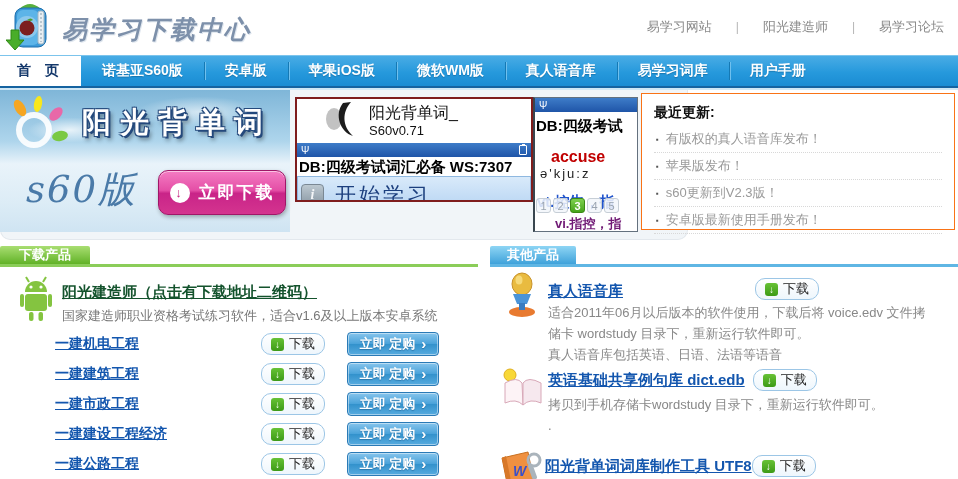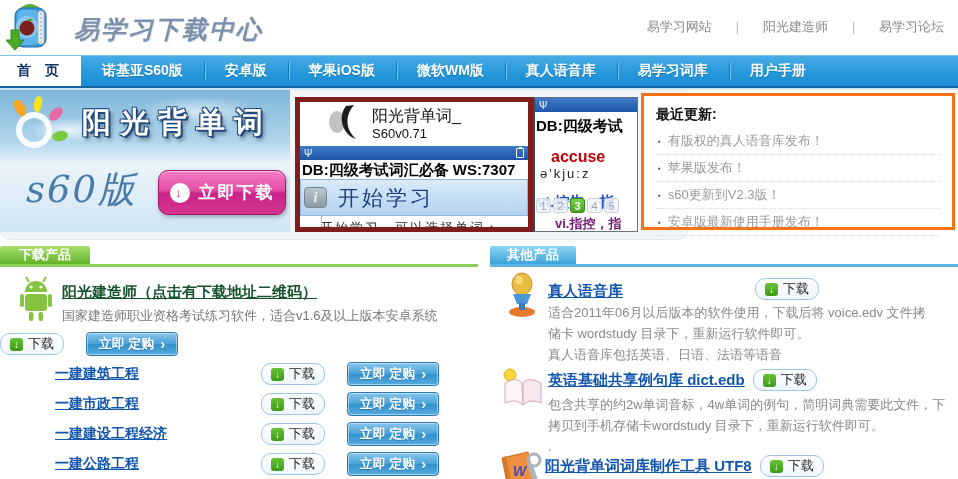--- a/index.html
+++ b/index.html
@@ -2,21 +2,21 @@
 <html><head>
 <meta charset="utf-8">
 <style>
   *{margin:0;padding:0;box-sizing:border-box}
   html,body{width:958px;height:479px;overflow:hidden}
   body{font-family:"Liberation Sans","DejaVu Sans",sans-serif;background:#fff}
   .page{position:relative;width:958px;height:479px;overflow:hidden;background:#fff}
 
   
   .header{position:absolute;left:0;top:0;width:958px;height:55px;background:#fff}
-  .logo{position:absolute;left:6px;top:2px;display:flex;align-items:center;gap:20px;cursor:pointer}
+  .logo{position:absolute;left:6px;top:2px;display:flex;align-items:center;gap:8px;cursor:pointer}
   .logo-text{font-size:25px;font-weight:bold;font-style:italic;color:#7d90aa;letter-spacing:2px;text-shadow:1px 1px 0 #dfe6ee}
   .top-links{position:absolute;right:14px;top:18px;display:flex;align-items:center;gap:24px;font-size:13px;color:#8a8a8a}
   .top-links .lnk{color:#8a8a8a;cursor:pointer}
   .top-links .sep{color:#b5b5b5;font-size:12px}
 
   
   .nav{position:absolute;left:0;top:55px;width:958px;height:31px;background:linear-gradient(180deg,#49ace5 0%,#2699dc 55%,#1a8cd3 100%);border-top:1px solid #7cc4ec;display:flex;align-items:stretch}
   .nav-border{position:absolute;left:0;top:86px;width:958px;height:2px;background:#1563a0}
   .nav-light{position:absolute;left:0;top:88px;width:958px;height:2px;background:#cfe7f5}
   .nav-item{display:flex;align-items:center;padding:0 21px;color:#fff;font-size:14px;font-weight:bold;position:relative;cursor:pointer;text-shadow:0 1px 1px rgba(0,60,100,.35);white-space:nowrap}
@@ -27,21 +27,21 @@
   .banner-strip{position:absolute;left:0;top:90px;width:688px;height:150px;background:#f1f5f8;border:1px solid #e3e8ed;border-top:none;border-radius:0 0 10px 10px}
   .banner{position:absolute;left:0;top:90px;width:290px;height:142px;overflow:hidden;background:linear-gradient(180deg,#7fb6d8 0%,#aed5ec 36%,#e9f3fa 52%,#dcecf6 80%,#cfe4f2 100%)}
   .banner-cloud{position:absolute;left:0;top:90px;width:290px;height:75px;background:radial-gradient(60px 18px at 70px 40px,rgba(255,255,255,.75),rgba(255,255,255,0) 70%),radial-gradient(90px 22px at 200px 22px,rgba(255,255,255,.6),rgba(255,255,255,0) 70%)}
   .banner-title{position:absolute;left:82px;top:103px;font-size:29px;font-weight:bold;color:#fff;letter-spacing:9px;white-space:nowrap;text-shadow:2px 2px 0 #24497c,-1px -1px 0 #24497c,1px -1px 0 #24497c,-1px 1px 0 #24497c,3px 4px 4px rgba(0,0,0,.45)}
   .sunlogo{position:absolute;left:4px;top:96px}
   .banner-edition{position:absolute;left:26px;top:165px;font-size:37px;font-style:italic;color:#4a7aa8;font-family:"DejaVu Serif","Liberation Serif",serif;letter-spacing:2px}
   .banner-btn{position:absolute;left:158px;top:170px;width:128px;height:45px;border-radius:10px;cursor:pointer;background:linear-gradient(180deg,#f47cc3 0%,#e44ea6 45%,#c92488 52%,#d4348f 100%);border:1px solid #a01668;box-shadow:inset 0 1px 0 rgba(255,255,255,.55),1px 2px 4px rgba(0,0,0,.3);display:flex;align-items:center;justify-content:center;gap:9px;color:#fff;font-weight:bold;font-size:17px;letter-spacing:2px}
   .banner-btn .circ{width:20px;height:20px;border-radius:50%;background:#fff;color:#c2247f;display:flex;align-items:center;justify-content:center;font-size:13px;font-weight:bold;flex:0 0 auto}
 
   
-  .shot1{position:absolute;left:295px;top:97px;width:238px;height:135px;border:5px solid #7f1d1d;background:#fff;overflow:hidden;z-index:2}
+  .shot1{position:absolute;left:295px;top:97px;width:238px;height:105px;border:2px solid #7f1d1d;background:#fff;overflow:hidden;z-index:2}
   .shot1-head{height:44px;display:flex;align-items:center;padding-left:24px;gap:8px}
   .shot1-titles{line-height:1.25;color:#111}
   .shot1-app{font-size:16px}
   .shot1-ver{font-size:13px}
   .pbar{background:linear-gradient(180deg,#3e7cc8,#1f55a8);color:#fff;display:flex;justify-content:space-between;align-items:center;padding:0 4px;font-size:10px;height:14px}
   .battery{width:8px;height:10px;border:1px solid #fff;border-radius:1px;position:relative}
   .battery::before{content:"";position:absolute;left:2px;top:-2px;width:3px;height:1px;background:#fff}
   .shot1-db{height:19px;font-size:15px;font-weight:bold;color:#000;white-space:nowrap;padding:1px 0 0 2px;overflow:hidden}
   .shot1-menu{position:relative;height:58px}
   .shot1-menu::before{content:"";position:absolute;left:21px;top:0;bottom:0;border-left:1px dotted #8899aa;z-index:1}
@@ -54,21 +54,21 @@
   .shot2-db{font-size:15px;font-weight:bold;color:#000;white-space:nowrap;margin-top:5px;padding-left:1px}
   .shot2-word{color:#c00000;font-weight:bold;font-size:16px;margin-top:12px;padding-left:16px}
   .shot2-phon{font-size:13px;color:#222;padding-left:5px;letter-spacing:2px}
   .shot2-m1{color:#2255cc;font-weight:bold;font-size:15px;margin-top:12px;padding-left:2px;white-space:nowrap}
   .shot2-m2{color:#701a75;font-weight:bold;font-size:13px;margin-top:3px;padding-left:20px;white-space:nowrap}
   .pager{position:absolute;left:536px;top:198px;z-index:3;display:flex;gap:2px}
   .pager .pg{width:15px;height:15px;border-radius:3px;background:rgba(242,246,250,.85);border:1px solid #c6ced6;color:#9aa4b0;font-size:11px;display:flex;align-items:center;justify-content:center;cursor:pointer}
   .pager .pg.active{background:linear-gradient(180deg,#7ed04e,#46a41c);border-color:#3a8a14;color:#fff;font-weight:bold}
 
   
-  .recent{position:absolute;left:641px;top:93px;width:314px;height:137px;background:#fff;border:3px solid #f97316;padding:8px 12px 0 12px}
+  .recent{position:absolute;left:641px;top:93px;width:314px;height:137px;background:#fff;border:1px solid #f97316;padding:8px 12px 0 12px}
   .recent-title{font-size:14px;font-weight:bold;color:#111;padding:2px 0 4px 0}
   .recent-item{font-size:13px;color:#9a9a9a;height:27px;display:flex;align-items:center;gap:7px;border-bottom:1px dotted #d8d8d8;padding-left:2px}
   .recent-item .bullet{color:#555;font-size:8px}
 
   
   .tab-green{position:absolute;left:0;top:246px;width:90px;height:18px;background:linear-gradient(180deg,#a9de72,#61b227);color:#fff;font-size:13px;font-weight:bold;display:flex;align-items:center;justify-content:center;border-radius:2px 2px 0 0;cursor:pointer}
   .underline-green{position:absolute;left:0;top:264px;width:478px;height:3px;background:#8bcd59}
   .tab-blue{position:absolute;left:490px;top:246px;width:86px;height:18px;background:linear-gradient(180deg,#8ed5f4,#3fa2da);color:#fff;font-size:13px;font-weight:bold;display:flex;align-items:center;justify-content:center;border-radius:2px 2px 0 0;cursor:pointer}
   .underline-blue{position:absolute;left:490px;top:264px;width:468px;height:3px;background:#5fb6e4}
 
@@ -88,21 +88,21 @@
   .op-icon1{position:absolute;left:500px;top:272px}
   .op-title{font-size:15px;font-weight:bold;color:#1356ae;text-decoration:underline;cursor:pointer;white-space:nowrap}
   .op1-title{position:absolute;left:548px;top:282px}
   .op1-btn{position:absolute;left:755px;top:278px}
   .op1-desc{position:absolute;left:548px;top:302px}
   .desc-line{font-size:13px;color:#888;line-height:21px;white-space:nowrap}
   .op-icon2{position:absolute;left:500px;top:366px}
   .op2-head{position:absolute;left:548px;top:369px;display:flex;align-items:center;gap:8px}
   .op2-desc{position:absolute;left:548px;top:394px}
   .op-icon3{position:absolute;left:498px;top:450px}
-  .op3-head{position:absolute;left:545px;top:455px;display:flex;align-items:center;gap:8px}
+  .op3-head{position:absolute;left:545px;top:455px;display:flex;align-items:center;}
 </style>
 </head>
 <body>
 
 <div class="page">
 
   <div class="header">
     <div class="logo">
       <span>
         <svg width="48" height="50" viewBox="0 0 48 50">
@@ -246,20 +246,21 @@
       <rect x="36" y="18" width="4" height="13" rx="2" fill="#84c440"></rect>
       <rect x="17" y="36" width="4.5" height="9" rx="2" fill="#84c440"></rect>
       <rect x="26.5" y="36" width="4.5" height="9" rx="2" fill="#84c440"></rect>
     </svg>
   </span>
   <div class="lp-title">阳光建造师（点击有下载地址二维码）</div>
   <div class="lp-desc">国家建造师职业资格考试练习软件，适合v1.6及以上版本安卓系统</div>
 
   <div class="lp-rows">
     <div class="lp-row">
+      <span class="lp-link">一建机电工程</span>
       <span class="dl-btn">
           <span class="dl-ico">↓</span>
           <span>下载</span>
         </span>
       <span class="order-btn">
           <span>立即 定购</span>
           <span class="order-arrow">›</span>
         </span>
     </div>
     <div class="lp-row">
@@ -336,21 +337,20 @@
     </svg>
   </span>
   <div class="op2-head">
     <span class="op-title">英语基础共享例句库 dict.edb</span>
     <span class="dl-btn">
         <span class="dl-ico">↓</span>
         <span>下载</span>
       </span>
   </div>
   <div class="op2-desc">
-    <div class="desc-line">包含共享的约2w单词音标，4w单词的例句，简明词典需要此文件，下</div>
     <div class="desc-line">拷贝到手机存储卡wordstudy 目录下，重新运行软件即可。</div>
     <div class="desc-line">.</div>
   </div>
 
   <span class="op-icon3">
     <svg width="46" height="40" viewBox="0 0 46 40">
       <path d="M4 8 L30 2 L36 32 L10 38 Z" fill="#ef9040" stroke="#c87020"></path>
       <path d="M4 8 L8 6 L14 36 L10 38 Z" fill="#d87828"></path>
       <text x="15" y="26" font-size="14" font-weight="bold" fill="#3a50c8" font-style="italic">W</text>
       <circle cx="36" cy="10" r="6" fill="none" stroke="#aab4bc" stroke-width="3"></circle>

